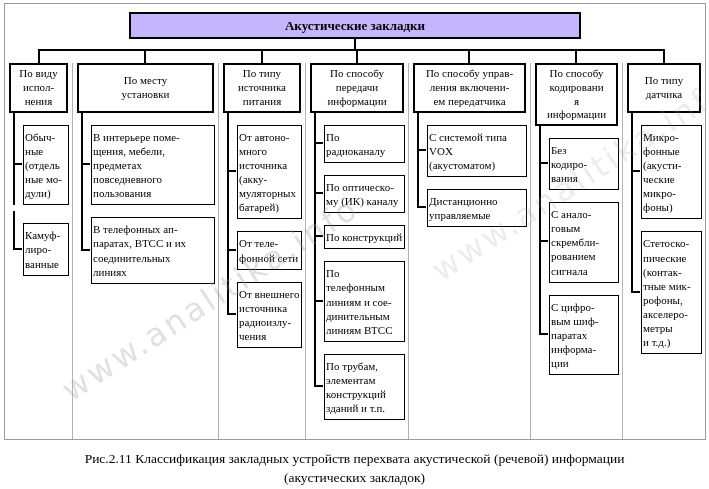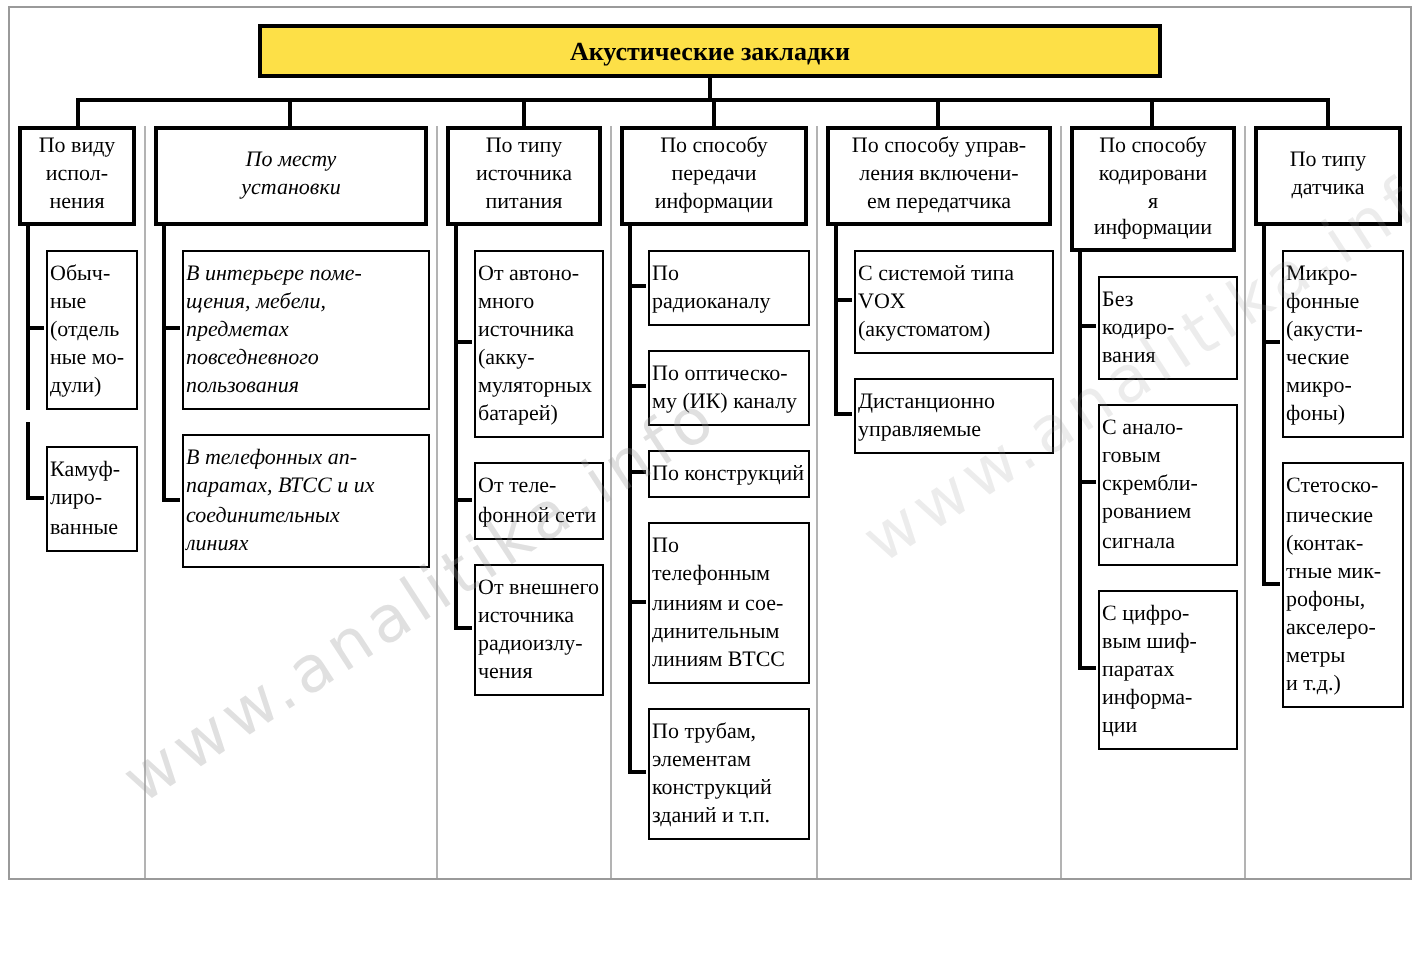--- a/index.html
+++ b/index.html
@@ -1,20 +1,20 @@
 <!DOCTYPE html>
 <html><head>
 <meta charset="utf-8">
 <style>
   html,body{margin:0;padding:0;background:#fff;}
   body{width:709px;height:489px;font-family:"Liberation Serif","DejaVu Serif",serif;color:#000;overflow:hidden;}
   .page{position:relative;width:709px;height:489px;}
   .diagram{position:relative;box-sizing:border-box;width:702px;margin:3px 0 0 4px;border:1px solid #9a9a9a;background:#fff;overflow:hidden;}
   .root-row{display:flex;justify-content:center;padding-top:8px;}
-  .root-box{box-sizing:border-box;width:452px;border:2px solid #000;text-align:center;font-weight:bold;font-size:13px;padding:4px 2px 3px 2px;background:#fde047;}
+  .root-box{box-sizing:border-box;width:452px;border:2px solid #000;text-align:center;font-weight:bold;font-size:13px;padding:4px 2px 3px 2px;background:#c4b5fd;}
   .root-drop{width:2px;height:10px;background:#000;margin:0 auto;}
   .connzone{position:relative;height:14px;}
   .connzone .hline{position:absolute;top:0;height:2px;background:#000;}
   .connzone .vdrop{position:absolute;top:0;width:2px;height:14px;background:#000;}
   .columns{display:flex;align-items:stretch;min-height:376px;}
   .column{box-sizing:border-box;padding:0 3px 8px 3px;}
   .column + .column{border-left:1px solid #b3b3b3;}
   .hbox{box-sizing:border-box;margin:0 1px;border:2px solid #000;min-height:50px;display:flex;align-items:center;justify-content:center;text-align:center;font-size:11px;line-height:1.25;white-space:pre-line;padding:2px 1px;}
   .children{position:relative;padding-left:15px;}
   .branch{position:relative;padding-top:12px;}
@@ -59,21 +59,21 @@
 ные мо-
 дули)</div>
             </div>
             <div class="branch">
               <div class="node">Камуф-
 лиро-
 ванные</div>
             </div>
           </div>
         </div>
-        <div class="column col-2" style="width: 146px; font-style: italic;">
+        <div class="column col-2" style="width: 146px;">
           <div class="hbox">По месту
 установки</div>
           <div class="children">
             <div class="branch">
               <div class="node">В интерьере поме-
 щения, мебели,
 предметах
 повседневного
 пользования</div>
             </div>
@@ -205,13 +205,17 @@
 акселеро-
 метры
 и т.д.)</div>
             </div>
           </div>
         </div>
       </div>
     <span class="watermark wm-1">www.analitika.info</span>
     <span class="watermark wm-2">www.analitika.info</span>
   </div>
+  <div class="caption">
+    <div>Рис.2.11 Классификация закладных устройств перехвата акустической (речевой) информации</div>
+    <div>(акустических закладок)</div>
+  </div>
 </div>
 
 </body></html>

